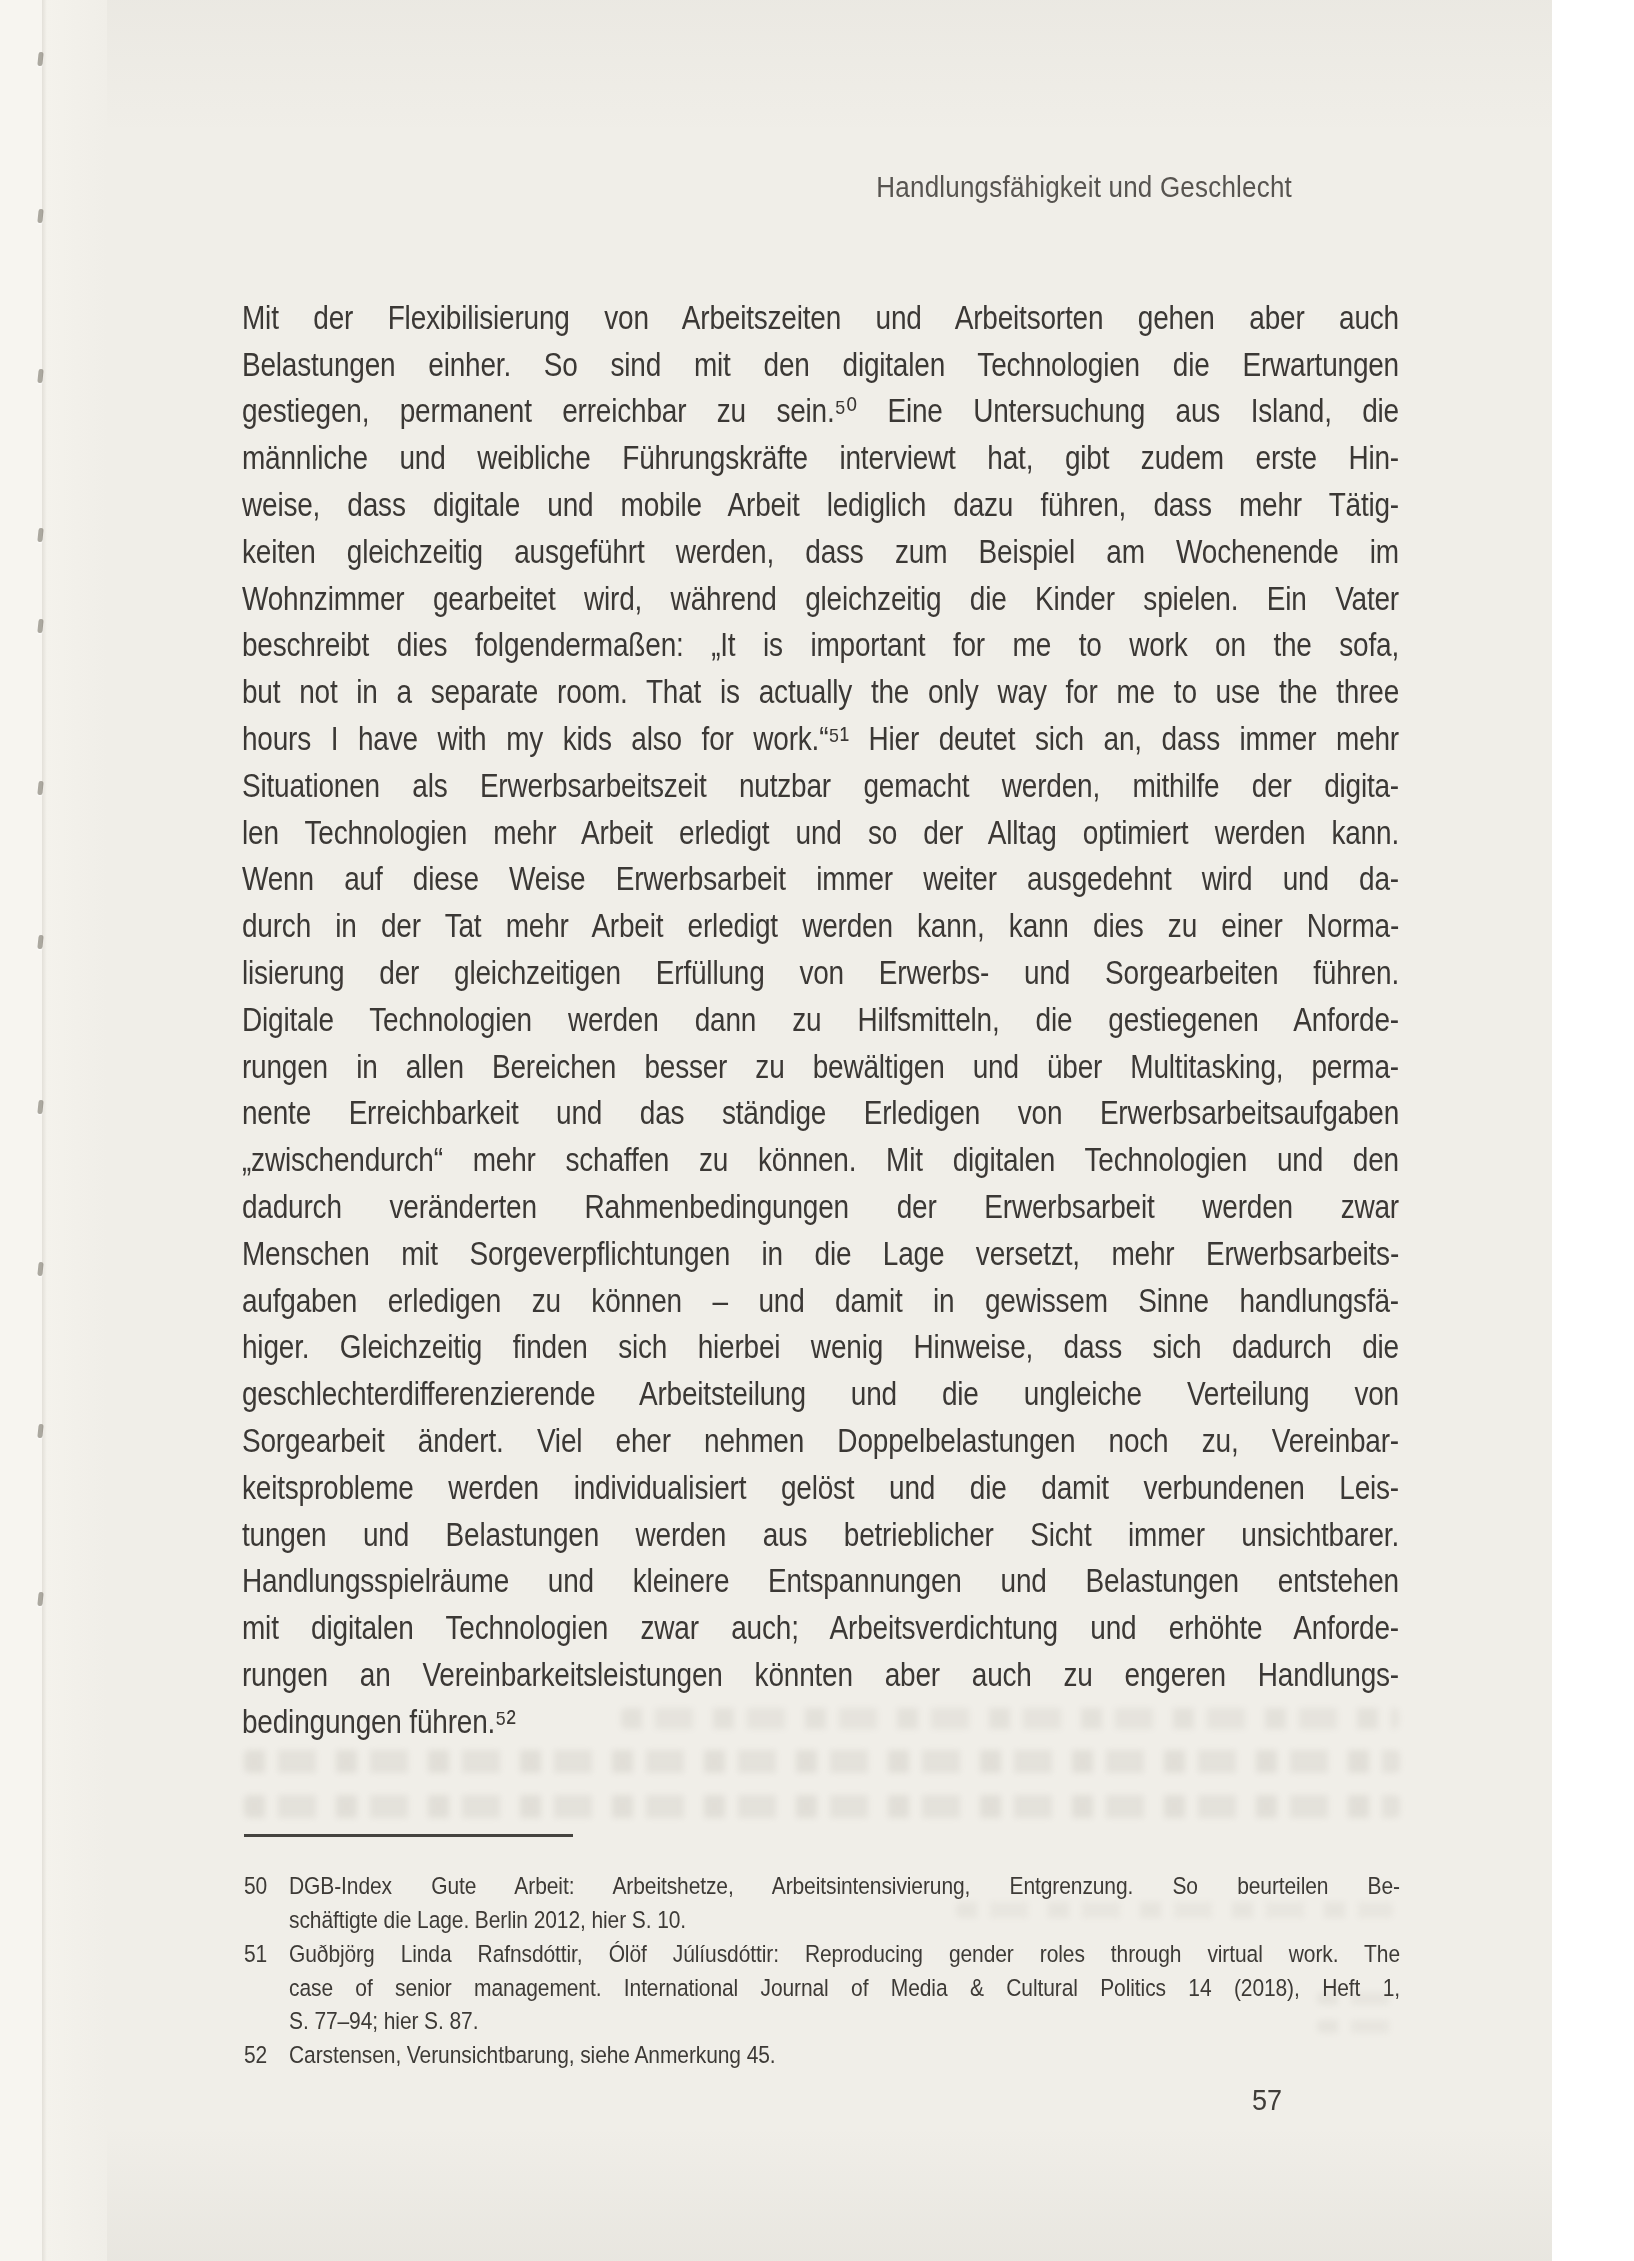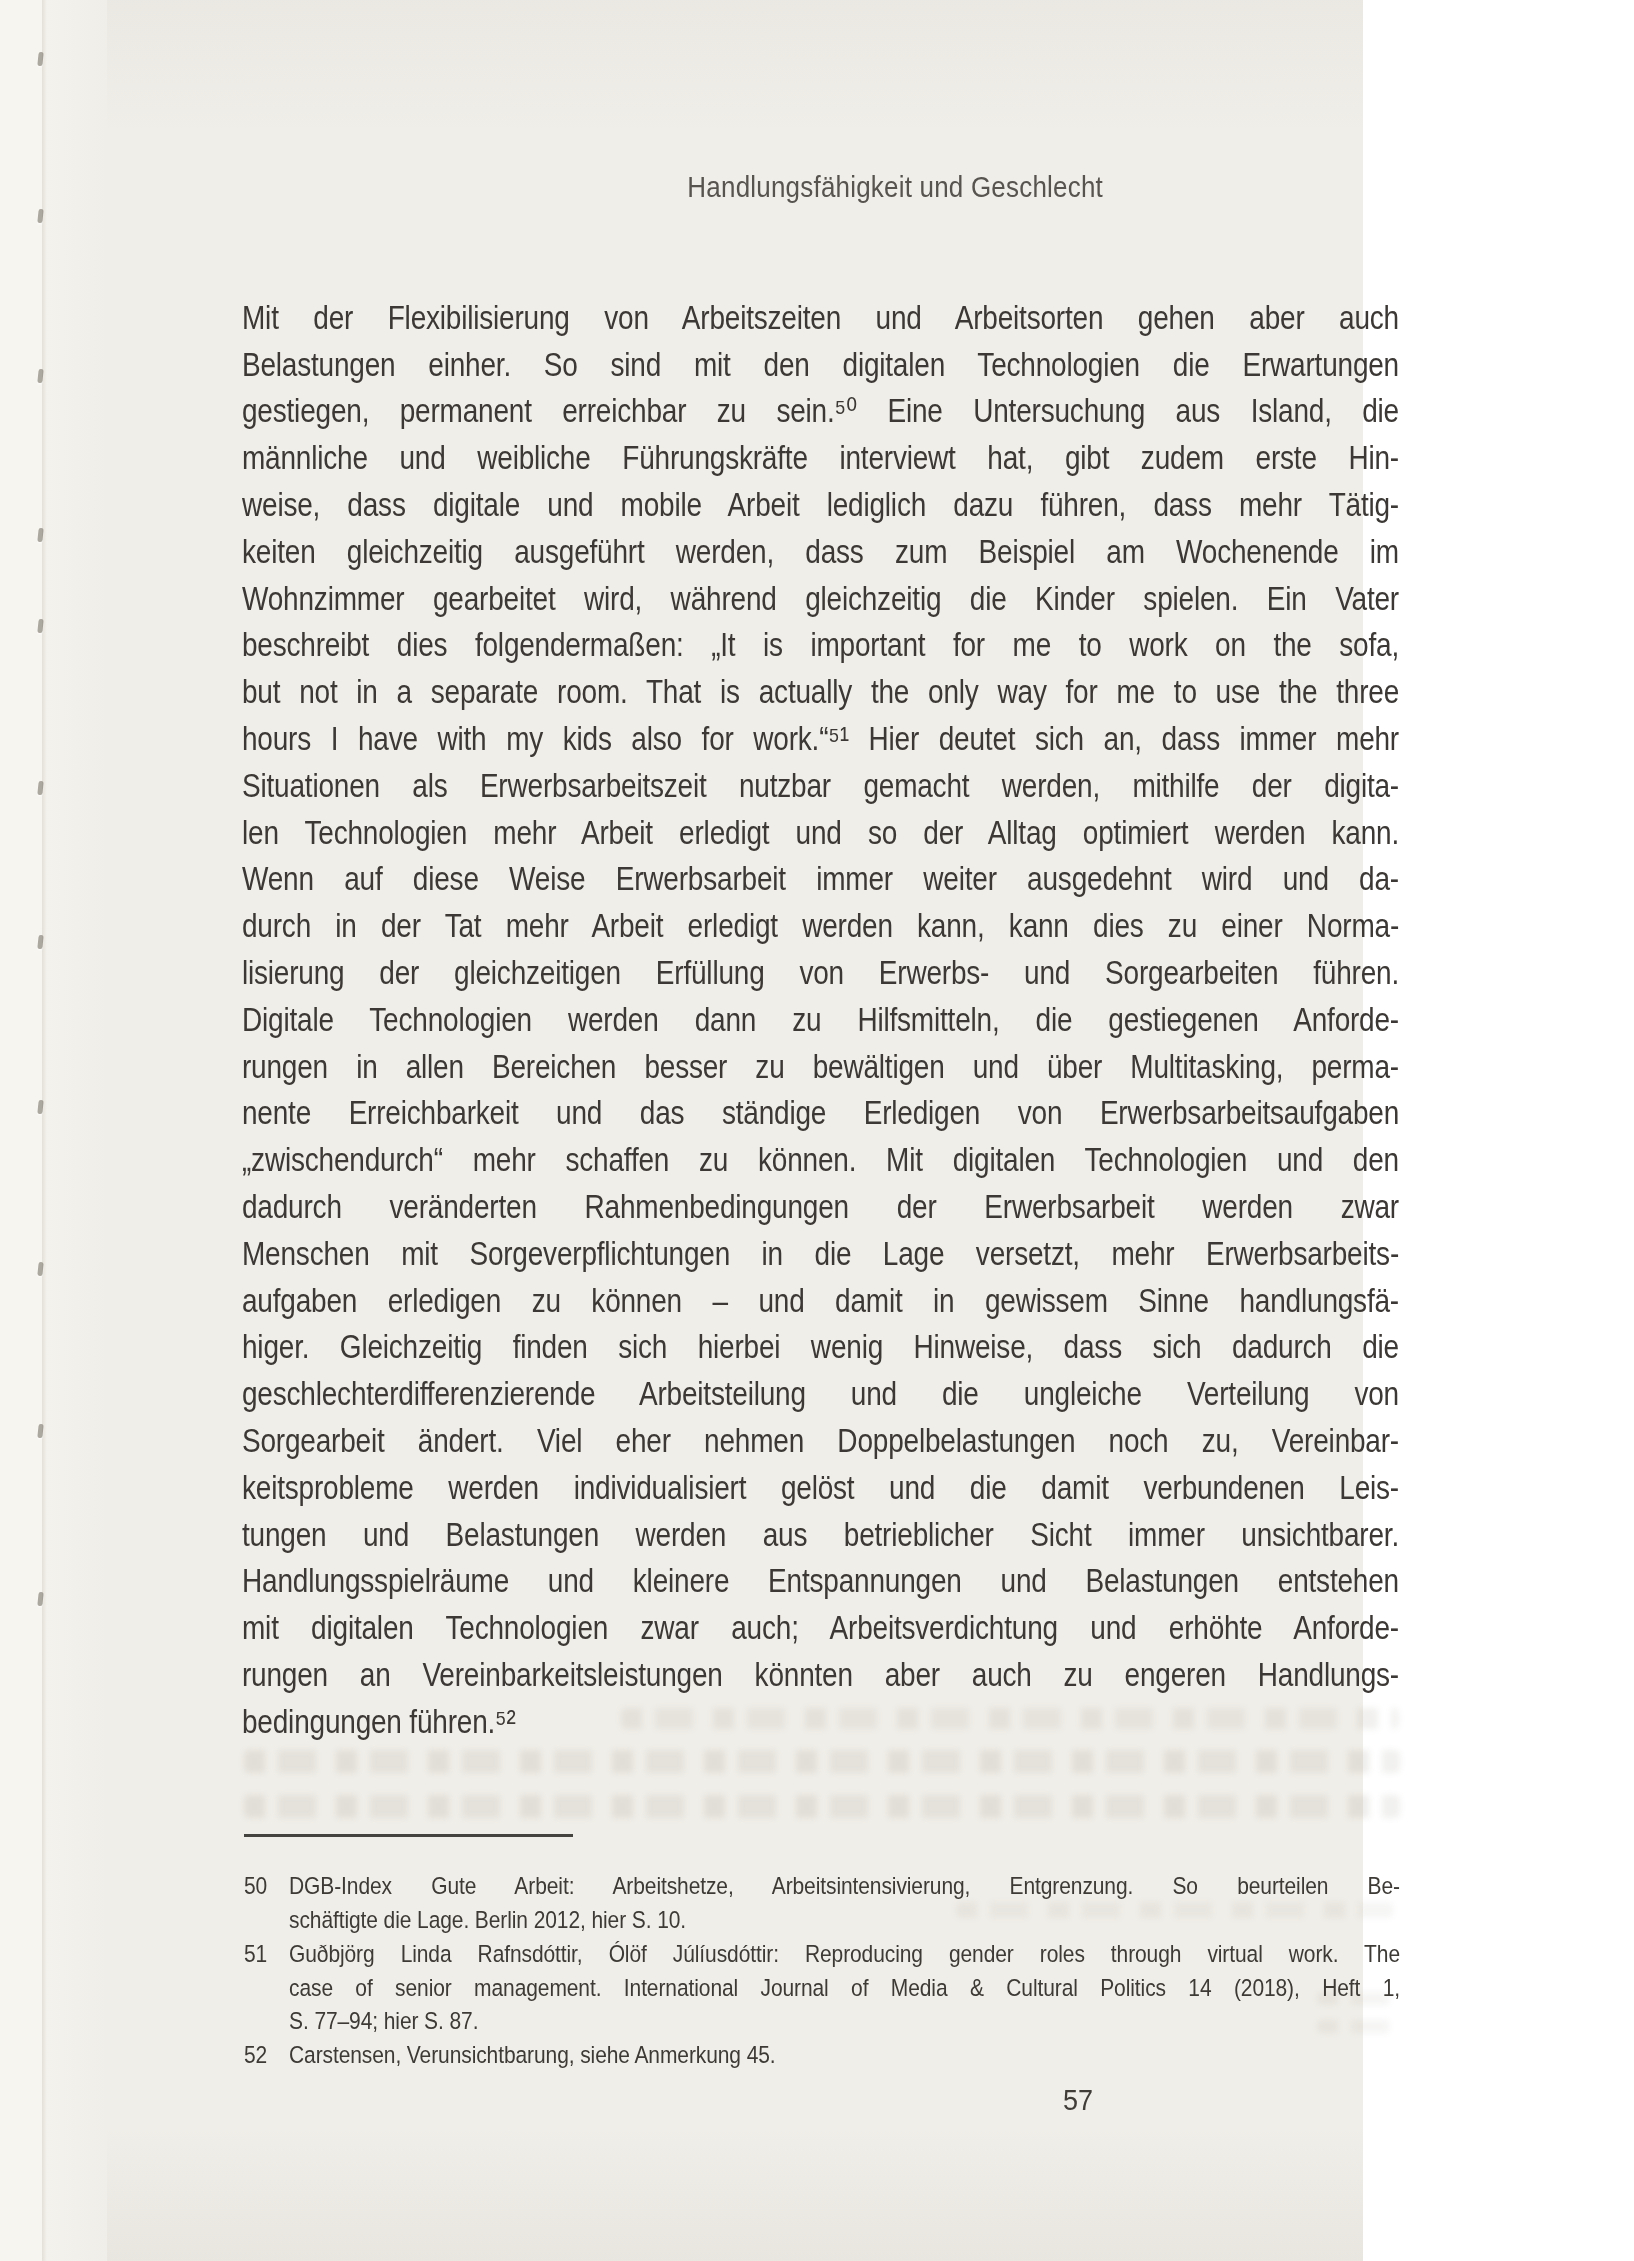--- a/index.html
+++ b/index.html
@@ -5,21 +5,21 @@
   html, body {
     margin: 0;
     padding: 0;
     width: 1634px;
     height: 2261px;
     overflow: hidden;
     font-family: "Liberation Sans", "DejaVu Sans", sans-serif;
   }
   .page {
     position: relative;
-    width: 1363px;
+    width: 1552px;
     height: 2261px;
     background:
       linear-gradient(180deg, rgba(90,85,70,0.035) 0%, rgba(90,85,70,0.0) 6%, rgba(90,85,70,0.0) 94%, rgba(90,85,70,0.05) 100%),
       #f0eee8;
     color: #3b3835;
   }
   
   .margin-strip {
     position: absolute;
     left: 0; top: 0;

